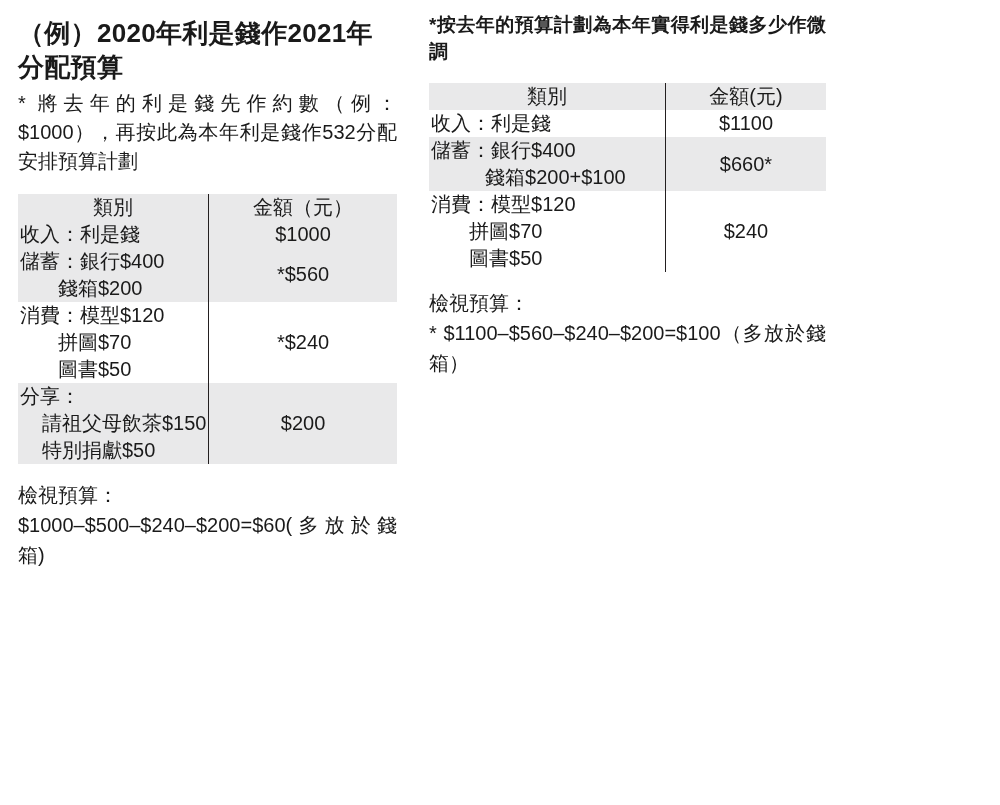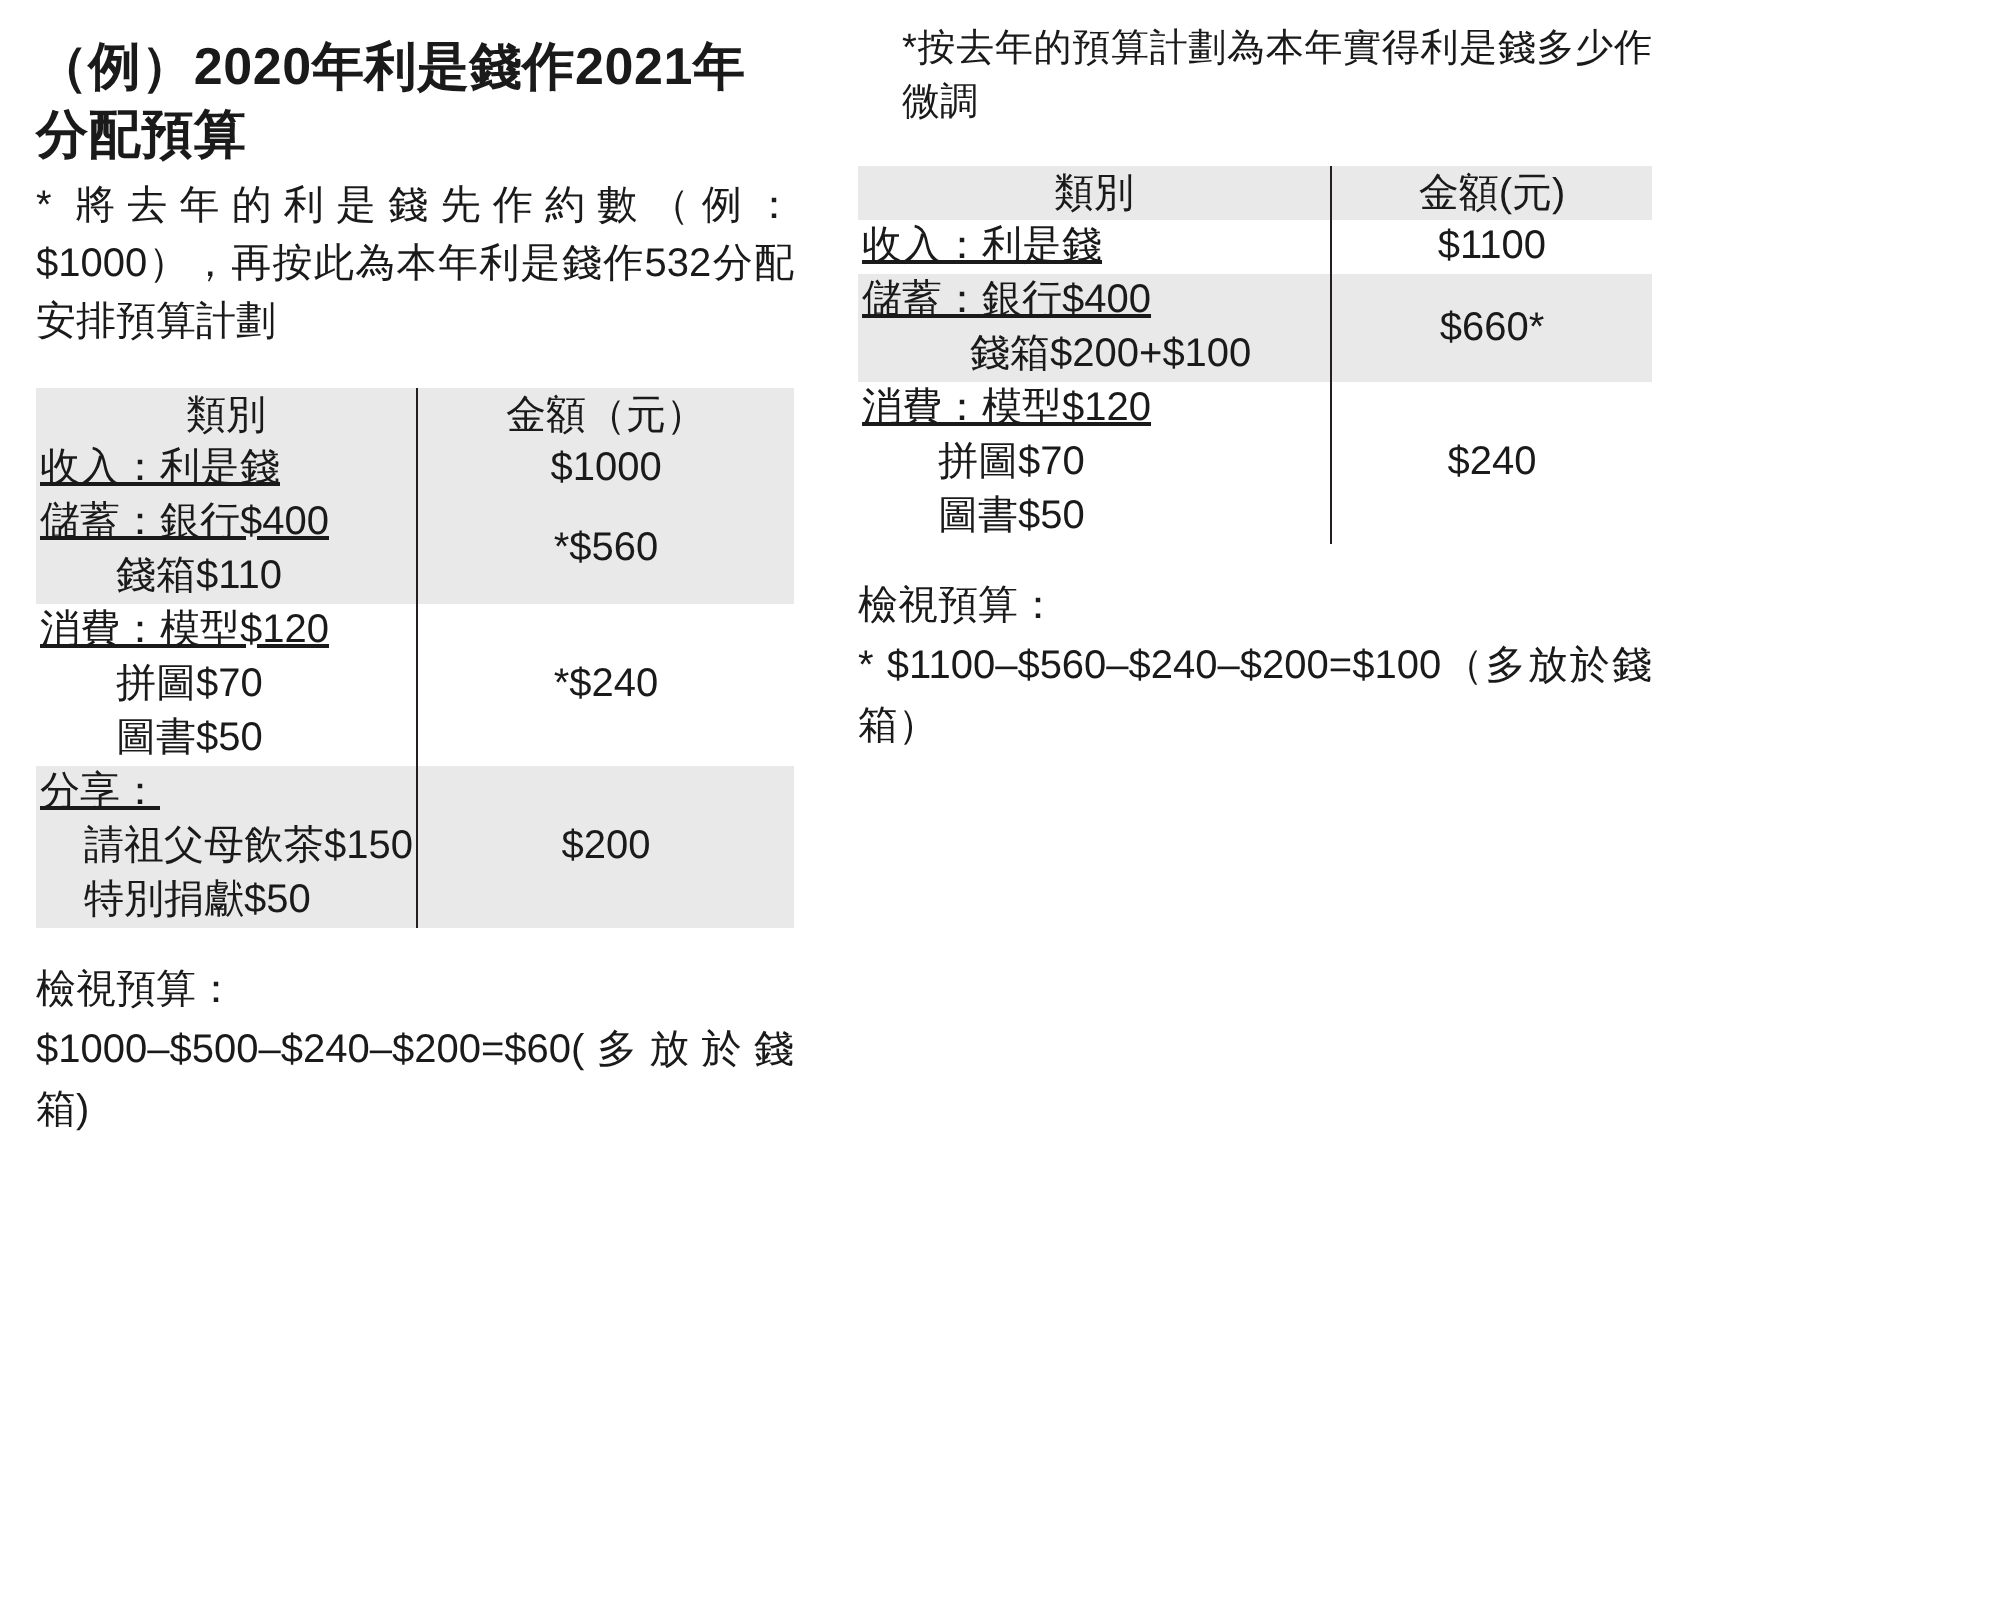--- a/index.html
+++ b/index.html
@@ -41,24 +41,23 @@
     letter-spacing: 0.3px;
   }
   .subtitle {
     font-size: 20px;
     line-height: 1.45;
     margin: 2px 0 0 0;
     text-align: justify;
     text-justify: inter-ideograph;
   }
   .subtitle.bold {
-    font-weight: normal;
+    font-weight: bold;
     font-size: 19px;
     line-height: 1.4;
-    margin-left: 22px;
   }
   table.budget {
     border-collapse: collapse;
     width: 100%;
     margin-top: 18px;
     font-size: 20px;
   }
   table.budget td, table.budget th {
     padding: 0;
     vertical-align: middle;
@@ -84,21 +83,20 @@
     text-align: center;
     padding: 11px 8px;
     font-size: 20px;
   }
   .divider {
     border-left: 1px solid #231f20;
   }
   .indent1 {
     display: block;
     padding-left: 2px;
-    text-decoration: underline;
   }
   .indent2 {
     display: block;
     padding-left: 40px;
   }
   .indent3 {
     display: block;
     padding-left: 12px;
     margin-left: 12px;
   }
@@ -138,21 +136,21 @@
       <tr class="row-shade">
         <td class="cell-label">
           <span class="indent1">收入：利是錢</span>
         </td>
         <td class="cell-amount divider">$1000</td>
       </tr>
 
       <tr class="row-shade">
         <td class="cell-label">
           <span class="indent1">儲蓄：銀行$400</span>
-          <span class="indent2">錢箱$110</span>
+          <span class="indent2">錢箱$200</span>
         </td>
         <td class="cell-amount divider">*$560</td>
       </tr>
 
       <tr class="row-plain">
         <td class="cell-label">
           <span class="indent1">消費：模型$120</span>
           <span class="indent2">拼圖$70</span>
           <span class="indent2">圖書$50</span>
         </td>

